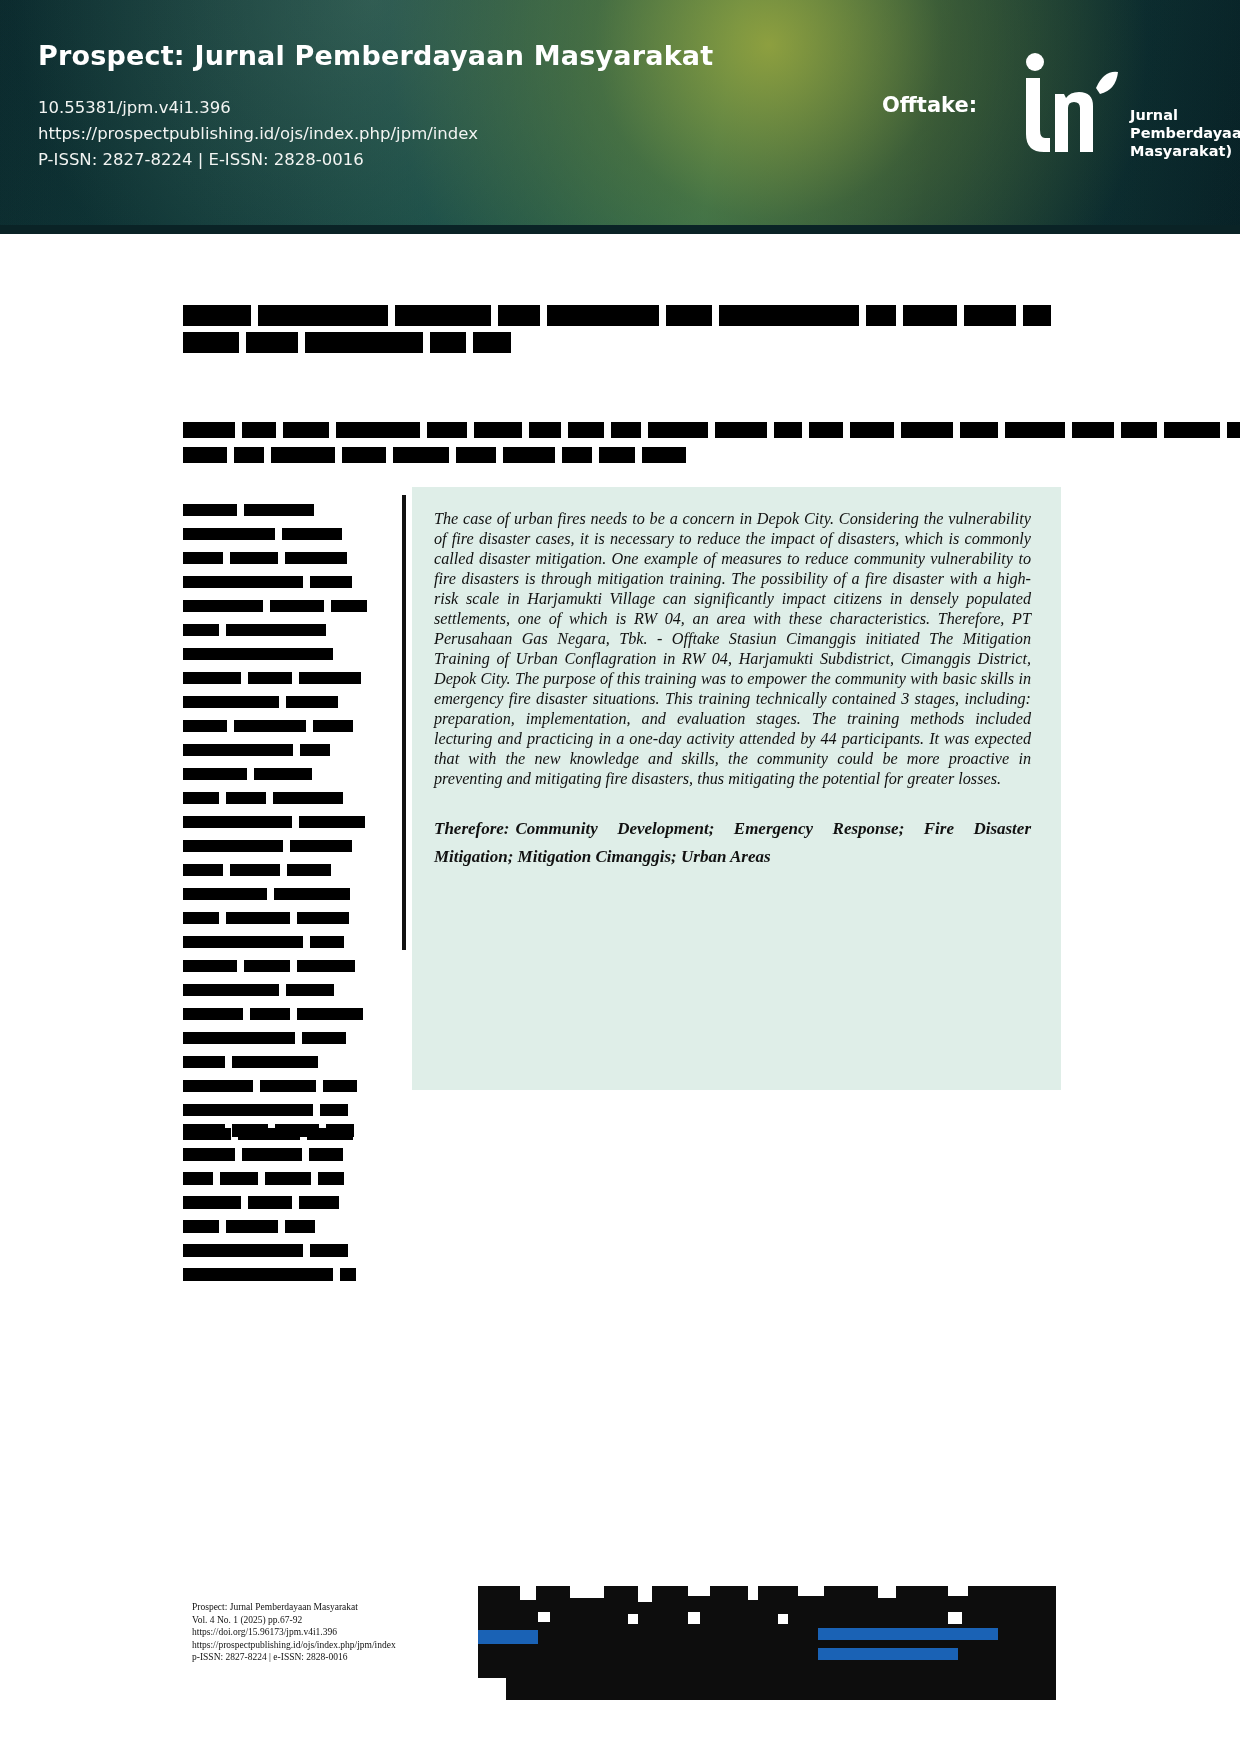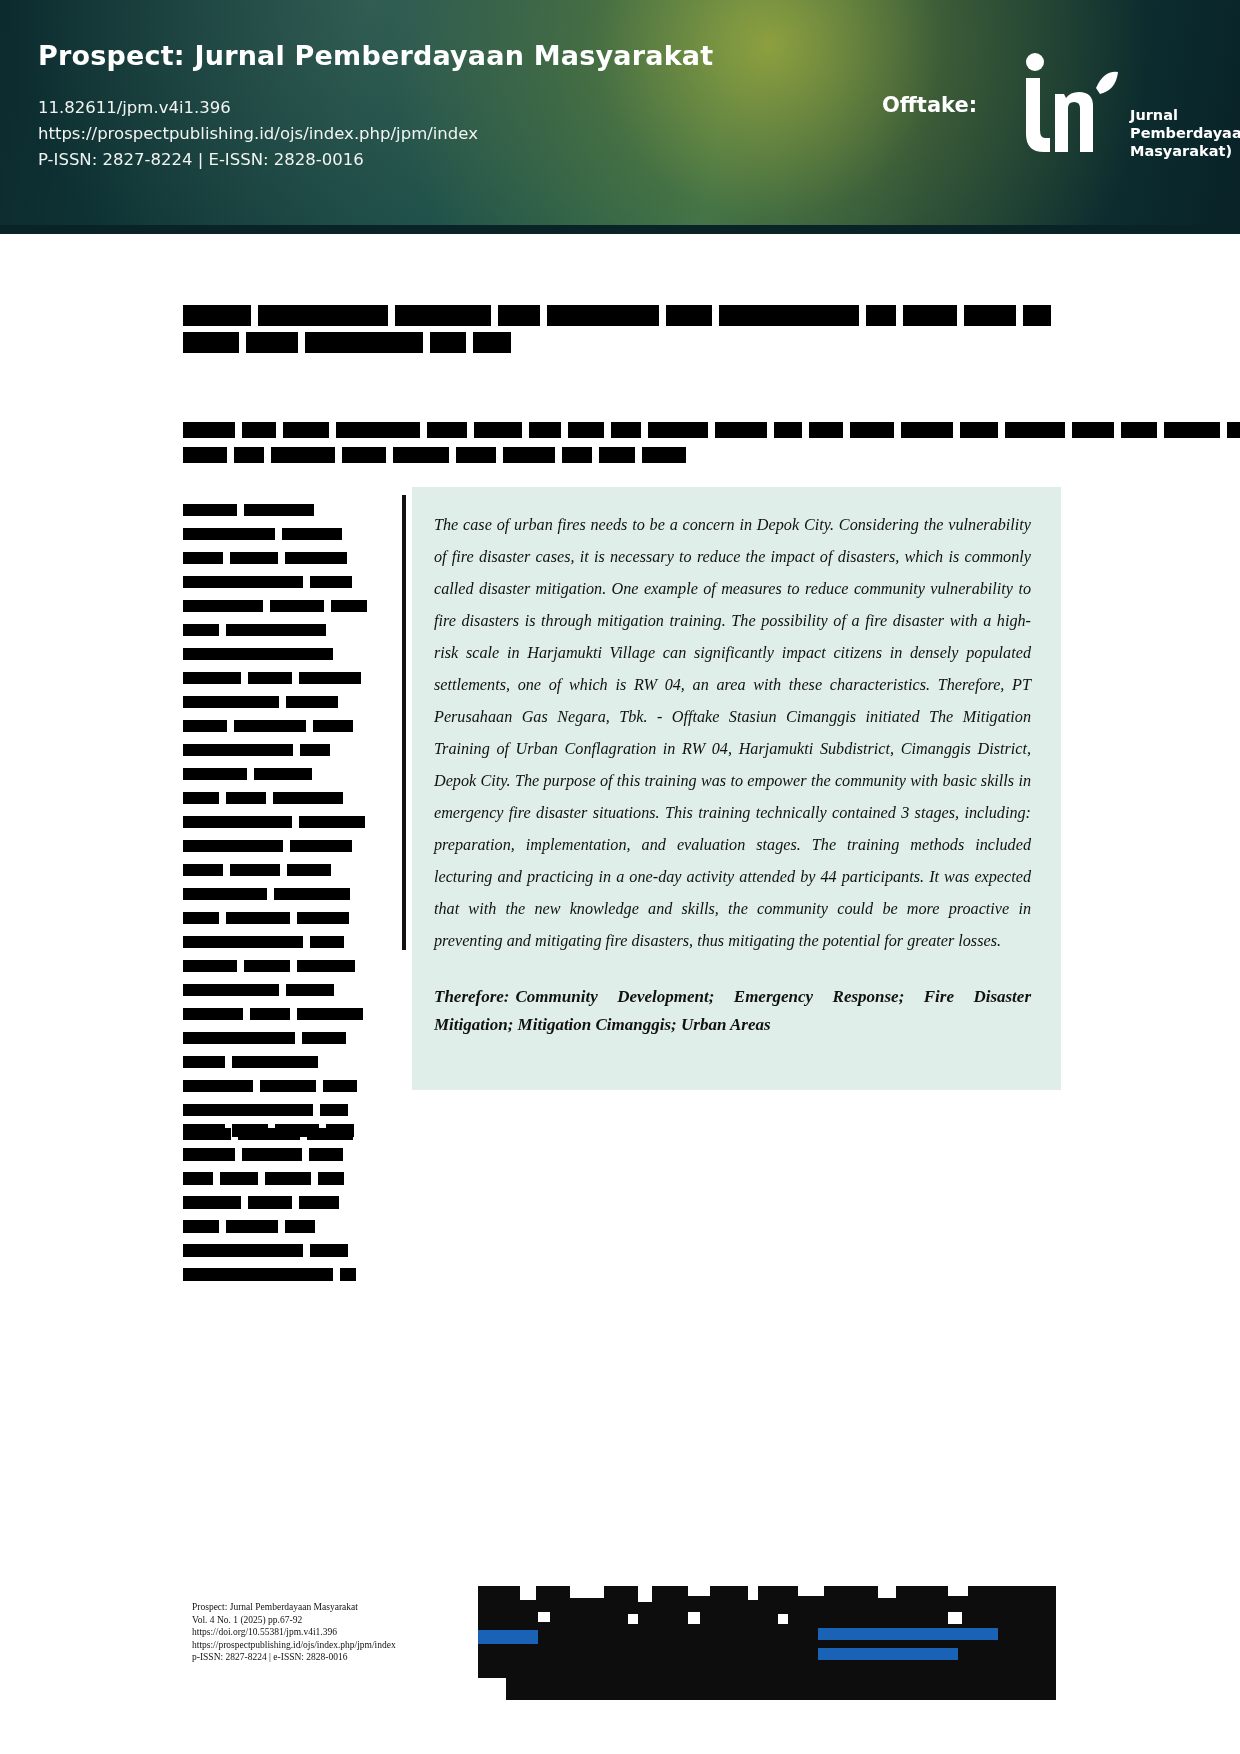--- a/index.html
+++ b/index.html
@@ -165,21 +165,21 @@
     font-style: italic;
     font-weight: bold;
     font-size: 21px;
     color: #000;
     margin: 0 0 12px 0;
   }
   .abstract-body {
     font-family: "Liberation Serif", serif;
     font-style: italic;
     font-size: 16.2px;
-    line-height: 32px;
+    line-height: 20px;
     text-align: justify;
     color: #111;
     margin: 0;
   }
   .keywords {
     font-family: "Liberation Serif", serif;
     font-weight: bold;
     font-style: italic;
     font-size: 17px;
     line-height: 28px;
@@ -219,21 +219,21 @@
     position: absolute;
     background: #ffffff;
   }
 </style>
 </head>
 <body>
 
 <div class="banner">
   <div class="banner-title">Prospect: Jurnal Pemberdayaan Masyarakat</div>
   <div class="banner-meta">
-    <div>11.82611/jpm.v4i1.396</div>
+    <div>10.55381/jpm.v4i1.396</div>
     <div>https://prospectpublishing.id/ojs/index.php/jpm/index</div>
     <div>P-ISSN: 2827-8224 | E-ISSN: 2828-0016</div>
   </div>
 
   <div class="logo-wrap">
     <div class="logo-prospect">Offtake:</div>
     <div class="logo-mark">
       <svg width="120" height="120" viewBox="0 0 120 120" aria-hidden="true">
         <circle cx="35" cy="14" r="9" fill="#ffffff"></circle>
         <path d="M26 30 L26 86 Q26 104 44 104 L50 104 L50 90 L45 90 Q40 90 40 82 L40 30 Z" fill="#ffffff"></path>
@@ -307,21 +307,21 @@
 <div class="abstract-panel">
   <p class="abstract-body">The case of urban fires needs to be a concern in Depok City. Considering the vulnerability of fire disaster cases, it is necessary to reduce the impact of disasters, which is commonly called disaster mitigation. One example of measures to reduce community vulnerability to fire disasters is through mitigation training. The possibility of a fire disaster with a high-risk scale in Harjamukti Village can significantly impact citizens in densely populated settlements, one of which is RW 04, an area with these characteristics. Therefore, PT Perusahaan Gas Negara, Tbk. - Offtake Stasiun Cimanggis initiated The Mitigation Training of Urban Conflagration in RW 04, Harjamukti Subdistrict, Cimanggis District, Depok City. The purpose of this training was to empower the community with basic skills in emergency fire disaster situations. This training technically contained 3 stages, including: preparation, implementation, and evaluation stages. The training methods included lecturing and practicing in a one-day activity attended by 44 participants. It was expected that with the new knowledge and skills, the community could be more proactive in preventing and mitigating fire disasters, thus mitigating the potential for greater losses.</p>
   <p class="keywords">
     <span class="kw-label">Therefore:</span><span>Community Development; Emergency Response; Fire Disaster Mitigation; Mitigation Cimanggis; Urban Areas</span>
   </p>
 </div>
 
 <div class="footer-left">
   <div>Prospect: Jurnal Pemberdayaan Masyarakat</div>
   <div>Vol. 4 No. 1 (2025) pp.67-92</div>
-  <div>https://doi.org/10.55381/jpm.v4i1.396</div>
+  <div>https://doi.org/15.96173/jpm.v4i1.396</div>
   <div>https://prospectpublishing.id/ojs/index.php/jpm/index</div>
   <div>p-ISSN: 2827-8224 | e-ISSN: 2828-0016</div>
 </div>
 
 <div class="footer-redact">
   <div class="bar" style="left:0; top:0; width:578px; height:92px;"></div>
   <div class="bar" style="left:28px; top:92px; width:550px; height:22px;"></div>
   <div class="gap" style="left:0; top:92px; width:28px; height:22px;"></div>
   <div class="gap" style="left:42px; top:0; width:16px; height:14px;"></div>
   <div class="gap" style="left:92px; top:0; width:34px; height:12px;"></div>

